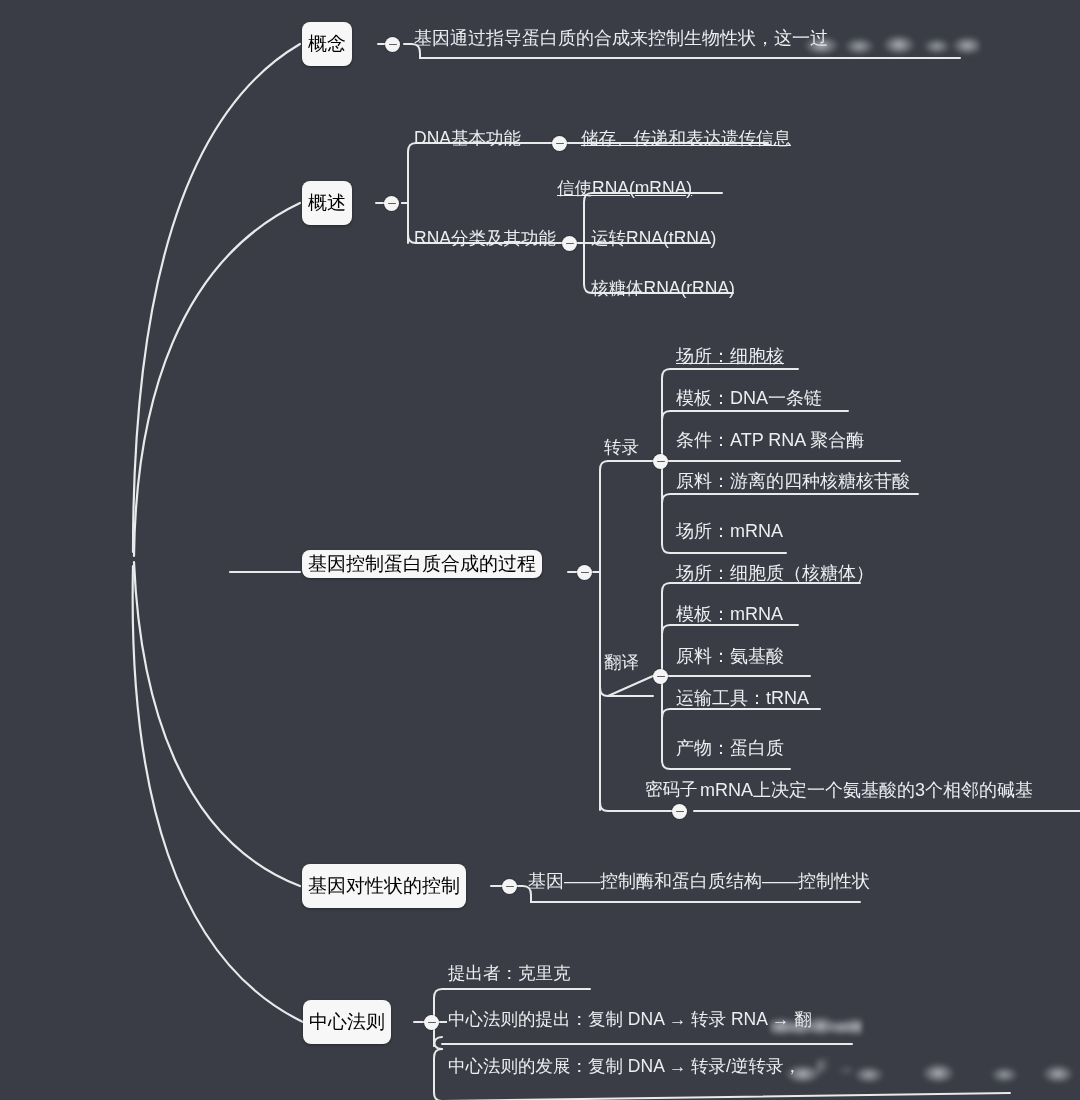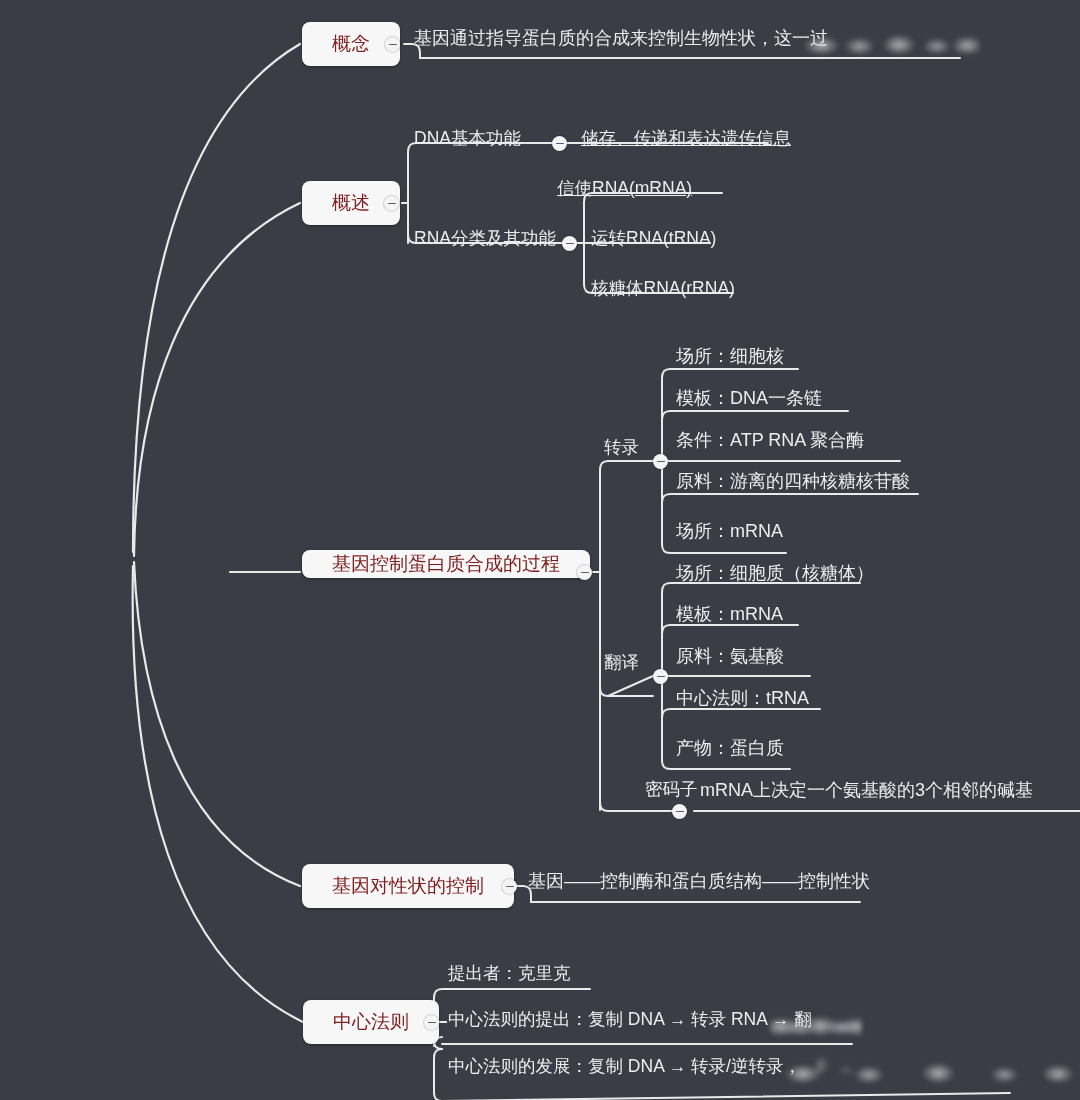--- a/index.html
+++ b/index.html
@@ -24,27 +24,27 @@
     border-radius:9px;
     font-size:27px;
     letter-spacing:1px;
     display:flex;align-items:center;justify-content:center;
     box-shadow:0 1px 3px rgba(0,0,0,.35);
   }
 
   
   .boxed{
     background:#f7f7f7;
-    color:#7f1d1d;
+    color:#000000;
     border-radius:8px;
     font-size:19px;
     display:flex;align-items:center;justify-content:center;
     box-shadow:0 1px 3px rgba(0,0,0,.35);
     white-space:nowrap;
-    padding:0 30px;
+    padding:0 6px;
   }
 
   
   .leaf{
     color:#eceef1;
     font-size:18px;
     white-space:nowrap;
     display:flex;align-items:flex-end;
     line-height:1.15;
   }
@@ -193,33 +193,33 @@
   <div class="node leaf mid" style="left:557px;top:178px;text-decoration:underline;">信使RNA(mRNA)</div>
   <div class="node leaf mid" style="left:591px;top:228px;">运转RNA(tRNA)</div>
   <div class="node leaf mid" style="left:591px;top:278px;">核糖体RNA(rRNA)</div>
 
   <div class="node boxed" style="left:302px;top:550px;height:28px;">基因控制蛋白质合成的过程</div>
   <div class="toggle" style="left:577px;top:565px;"></div>
 
   <div class="node leaf mid" style="left:604px;top:437px;font-family:Liberation Serif, serif;">转录</div>
   <div class="toggle" style="left:653px;top:454px;"></div>
 
-  <div class="node leaf" style="left:676px;top:346px;">场所：细胞核</div>
+  <div class="node leaf" style="left:676px;top:346px;text-decoration:underline;">场所：细胞核</div>
   <div class="node leaf" style="left:676px;top:388px;">模板：DNA一条链</div>
   <div class="node leaf" style="left:676px;top:430px;">条件：ATP RNA 聚合酶</div>
   <div class="node leaf" style="left:676px;top:471px;">原料：游离的四种核糖核苷酸</div>
   <div class="node leaf" style="left:676px;top:521px;">场所：mRNA</div>
 
   <div class="node leaf mid" style="left:604px;top:652px;">翻译</div>
   <div class="toggle" style="left:653px;top:669px;"></div>
 
   <div class="node leaf" style="left:676px;top:563px;">场所：细胞质（核糖体）</div>
   <div class="node leaf" style="left:676px;top:604px;">模板：mRNA</div>
   <div class="node leaf" style="left:676px;top:646px;">原料：氨基酸</div>
-  <div class="node leaf" style="left:676px;top:688px;">中心法则：tRNA</div>
+  <div class="node leaf" style="left:676px;top:688px;">运输工具：tRNA</div>
   <div class="node leaf" style="left:676px;top:738px;">产物：蛋白质</div>
 
   <div class="node leaf mid" style="left:601px;top:779px;margin-left:44px;">密码子</div>
   <div class="toggle" style="left:672px;top:804px;"></div>
   <div class="node leaf" style="left:700px;top:780px;">mRNA上决定一个氨基酸的3个相邻的碱基</div>
 
   <div class="node boxed" style="left:302px;top:864px;height:44px;">基因对性状的控制</div>
   <div class="toggle" style="left:502px;top:879px;"></div>
   <div class="node leaf" style="left:528px;top:871px;">基因——控制酶和蛋白质结构——控制性状</div>
 

